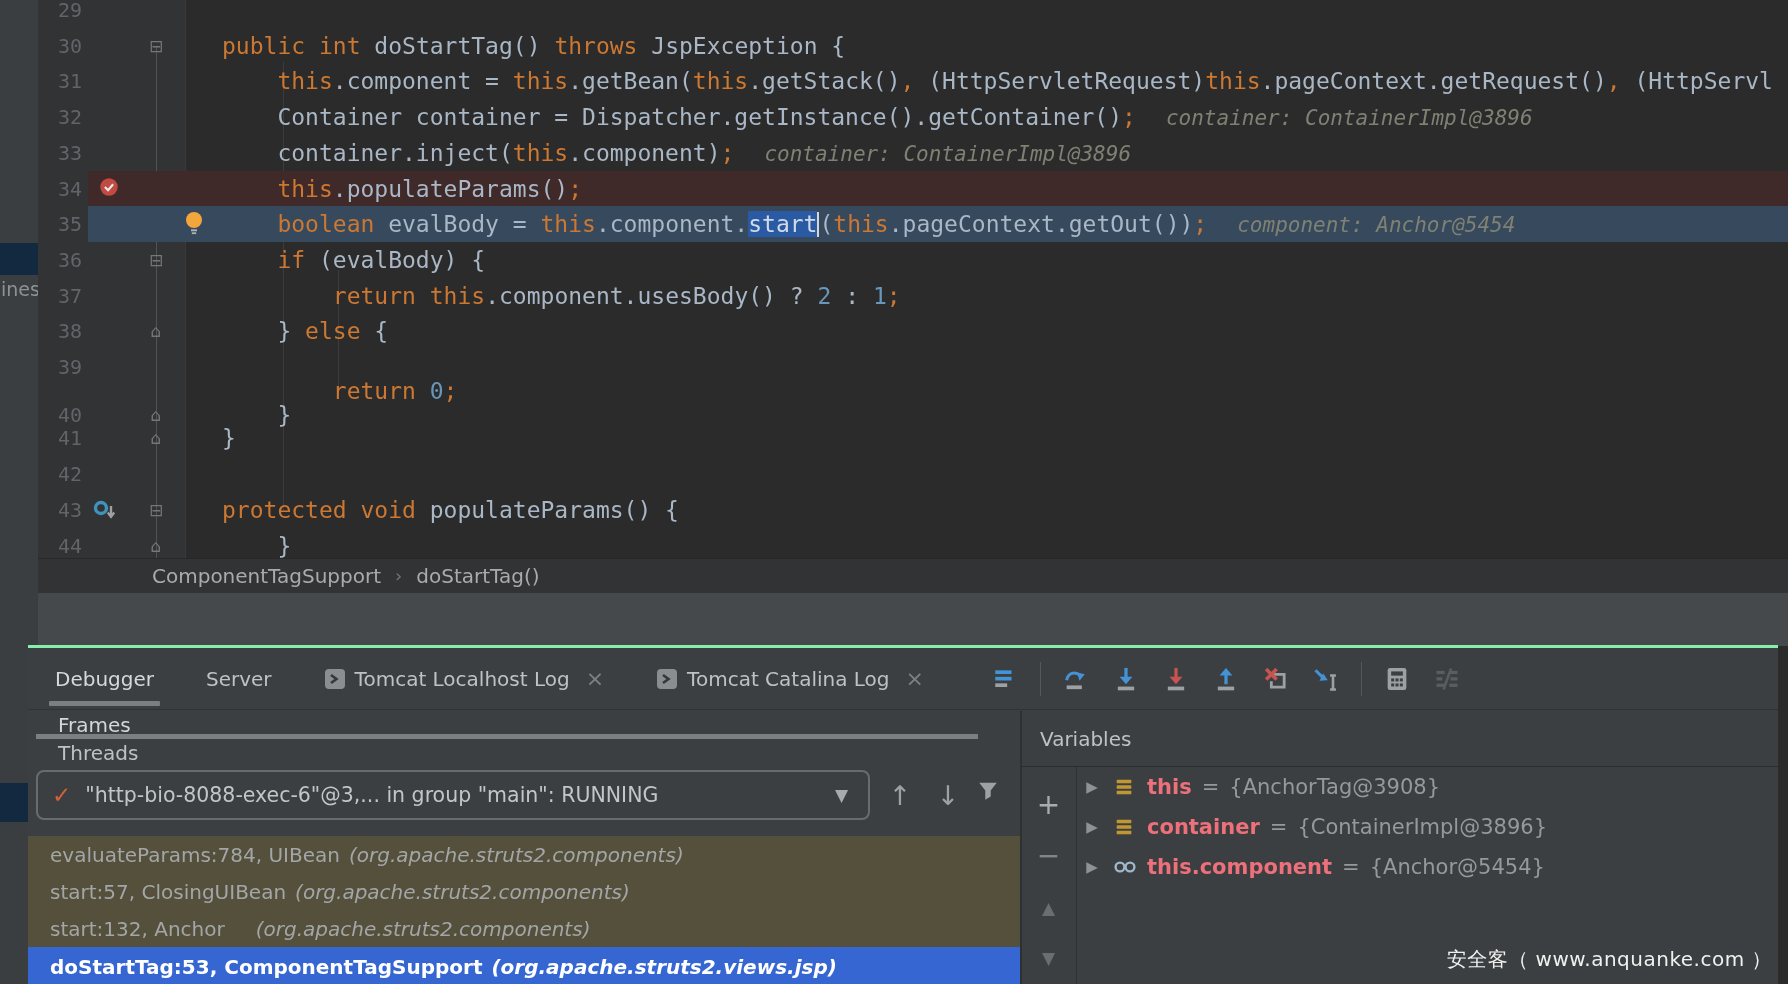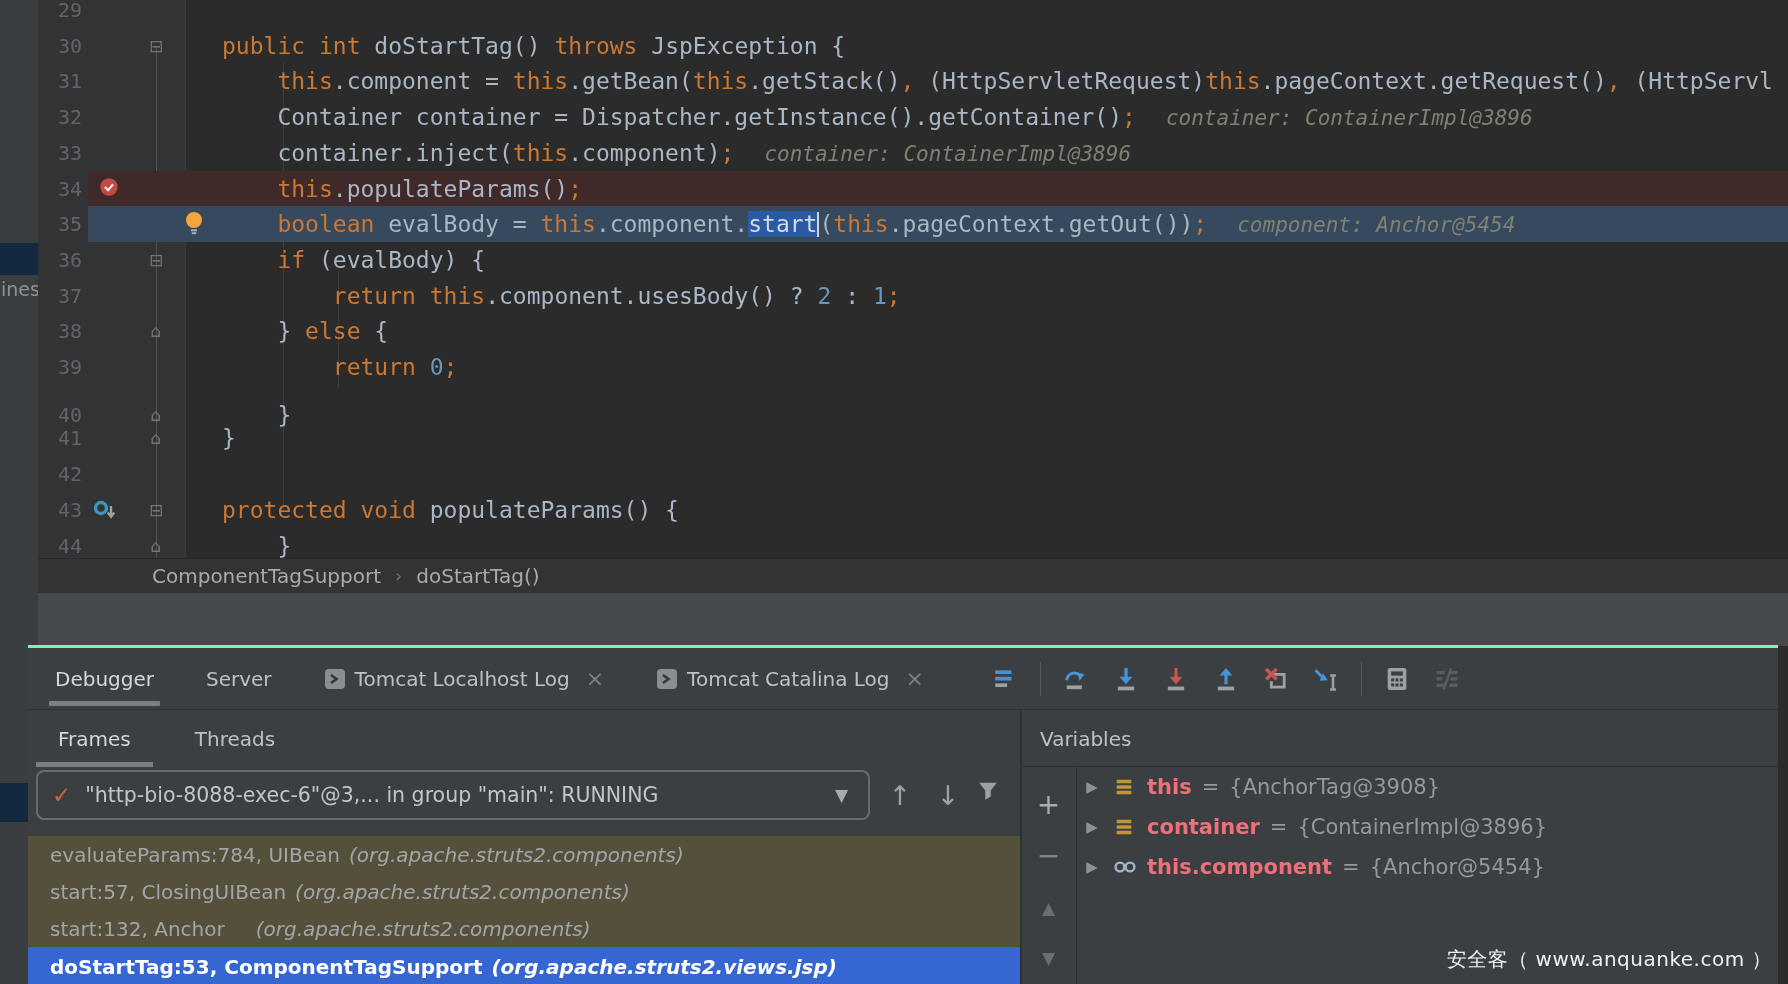--- a/index.html
+++ b/index.html
@@ -57,21 +57,21 @@
   .tw-tab.active{color:#D6D9DB;}
   .tw-tab .tab-underline{position:absolute;left:-6px;right:-6px;bottom:3px;height:5px;background:#7B7F81;border-radius:1px;}
   .tw-tab .tab-icon{margin-right:9px;display:flex;align-items:center;}
   .tw-tab .tab-close{margin-left:16px;color:#7E8183;font-size:22px;line-height:20px;cursor:pointer;}
 
   #debug-toolbar{position:absolute;left:952px;top:0;height:62px;display:flex;align-items:center;}
   .tb-icon{width:28px;height:28px;margin:0 11px;display:flex;align-items:center;justify-content:center;cursor:pointer;}
   .tb-sep{width:1px;height:34px;background:#55585A;margin:0 10px;}
 
   
-  #frames-header{position:absolute;left:0;top:63px;width:992px;height:56px;display:flex;padding-left:30px;box-sizing:border-box;}
+  #frames-header{position:absolute;left:0;top:63px;width:992px;height:56px;display:flex;padding-left:30px;box-sizing:border-box;flex-direction:column;}
   .sub-tab{position:relative;margin-right:64px;color:#BFC2C4;font-size:20px;height:56px;display:flex;align-items:center;cursor:pointer;}
   .sub-tab.active{color:#D4D7D9;}
   .sub-tab .tab-underline{position:absolute;left:-22px;right:-22px;bottom:0;height:5px;background:#7B7F81;}
   #variables-header{position:absolute;left:994px;top:63px;width:756px;height:56px;display:flex;align-items:center;
       padding-left:18px;box-sizing:border-box;color:#BFC2C4;font-size:20px;border-bottom:1px solid #2B2D2F;}
 
   #panel-divider{position:absolute;left:992px;top:63px;width:2px;bottom:0;background:#2E3133;}
 
   
   #thread-row{position:absolute;left:0;top:119px;width:992px;height:66px;}
@@ -189,21 +189,21 @@
         </div>
         <div class="code-row" style="top: 313.3px;">
           <div class="row-bg"></div>
           <div class="line-num">38</div>
           <div class="fold-marker">⌂</div>
           <div class="code-text" style="left: 239.4px;"><span class="tok-p">} </span><span class="tok-k">else</span><span class="tok-p"> {</span></div>
         </div>
         <div class="code-row" style="top: 349px;">
           <div class="row-bg"></div>
           <div class="line-num">39</div>
-          <div class="code-text" style="left: 294.8px;"><span class="tok-k">return</span><span class="tok-p"> </span><span class="tok-n">0</span><span class="tok-k">;</span></div>
+          <div class="code-text" style="left: 294.8px; margin-top: 24px;"><span class="tok-k">return</span><span class="tok-p"> </span><span class="tok-n">0</span><span class="tok-k">;</span></div>
         </div>
         <div class="code-row" style="top: 397px;">
           <div class="row-bg"></div>
           <div class="line-num">40</div>
           <div class="fold-marker">⌂</div>
           <div class="code-text" style="left: 239.4px;"><span class="tok-p">}</span></div>
         </div>
         <div class="code-row" style="top: 420.4px;">
           <div class="row-bg"></div>
           <div class="line-num">41</div>

